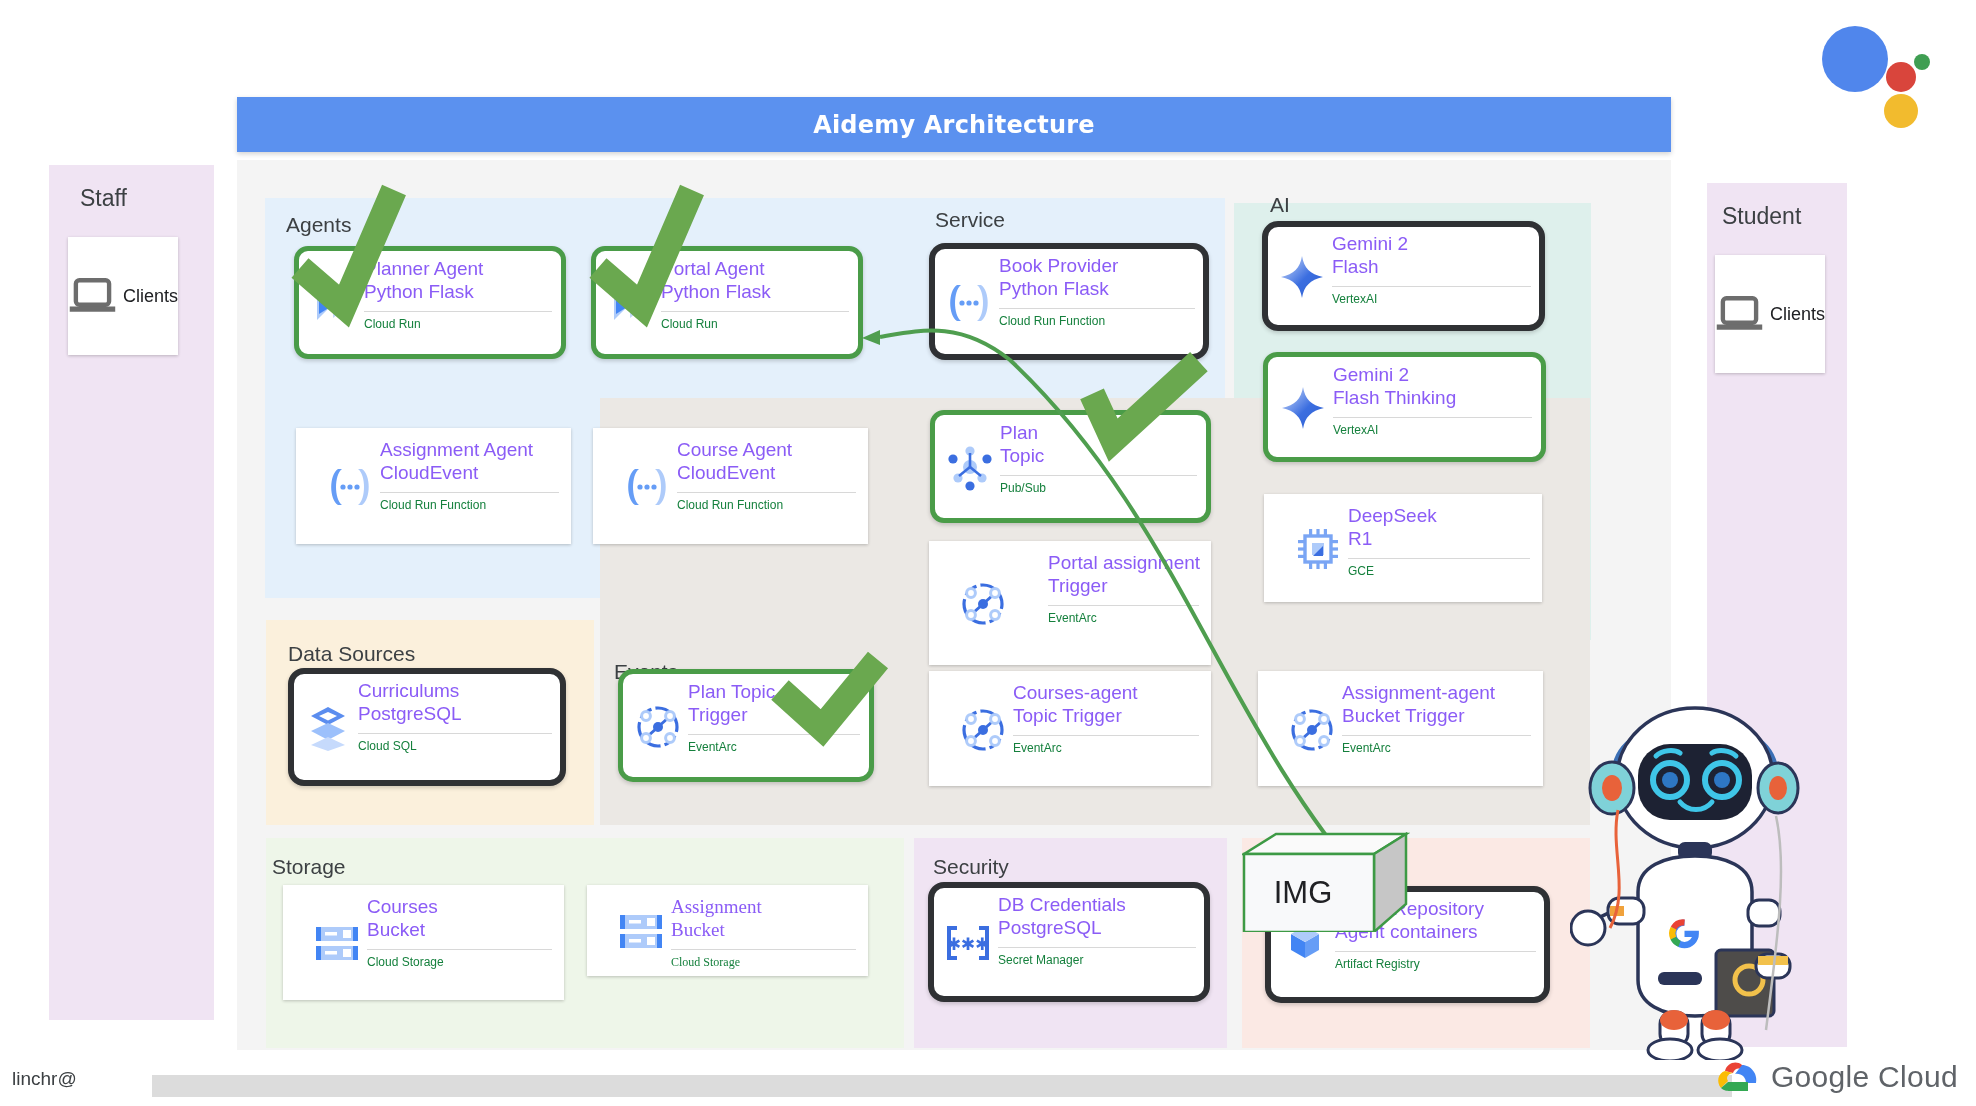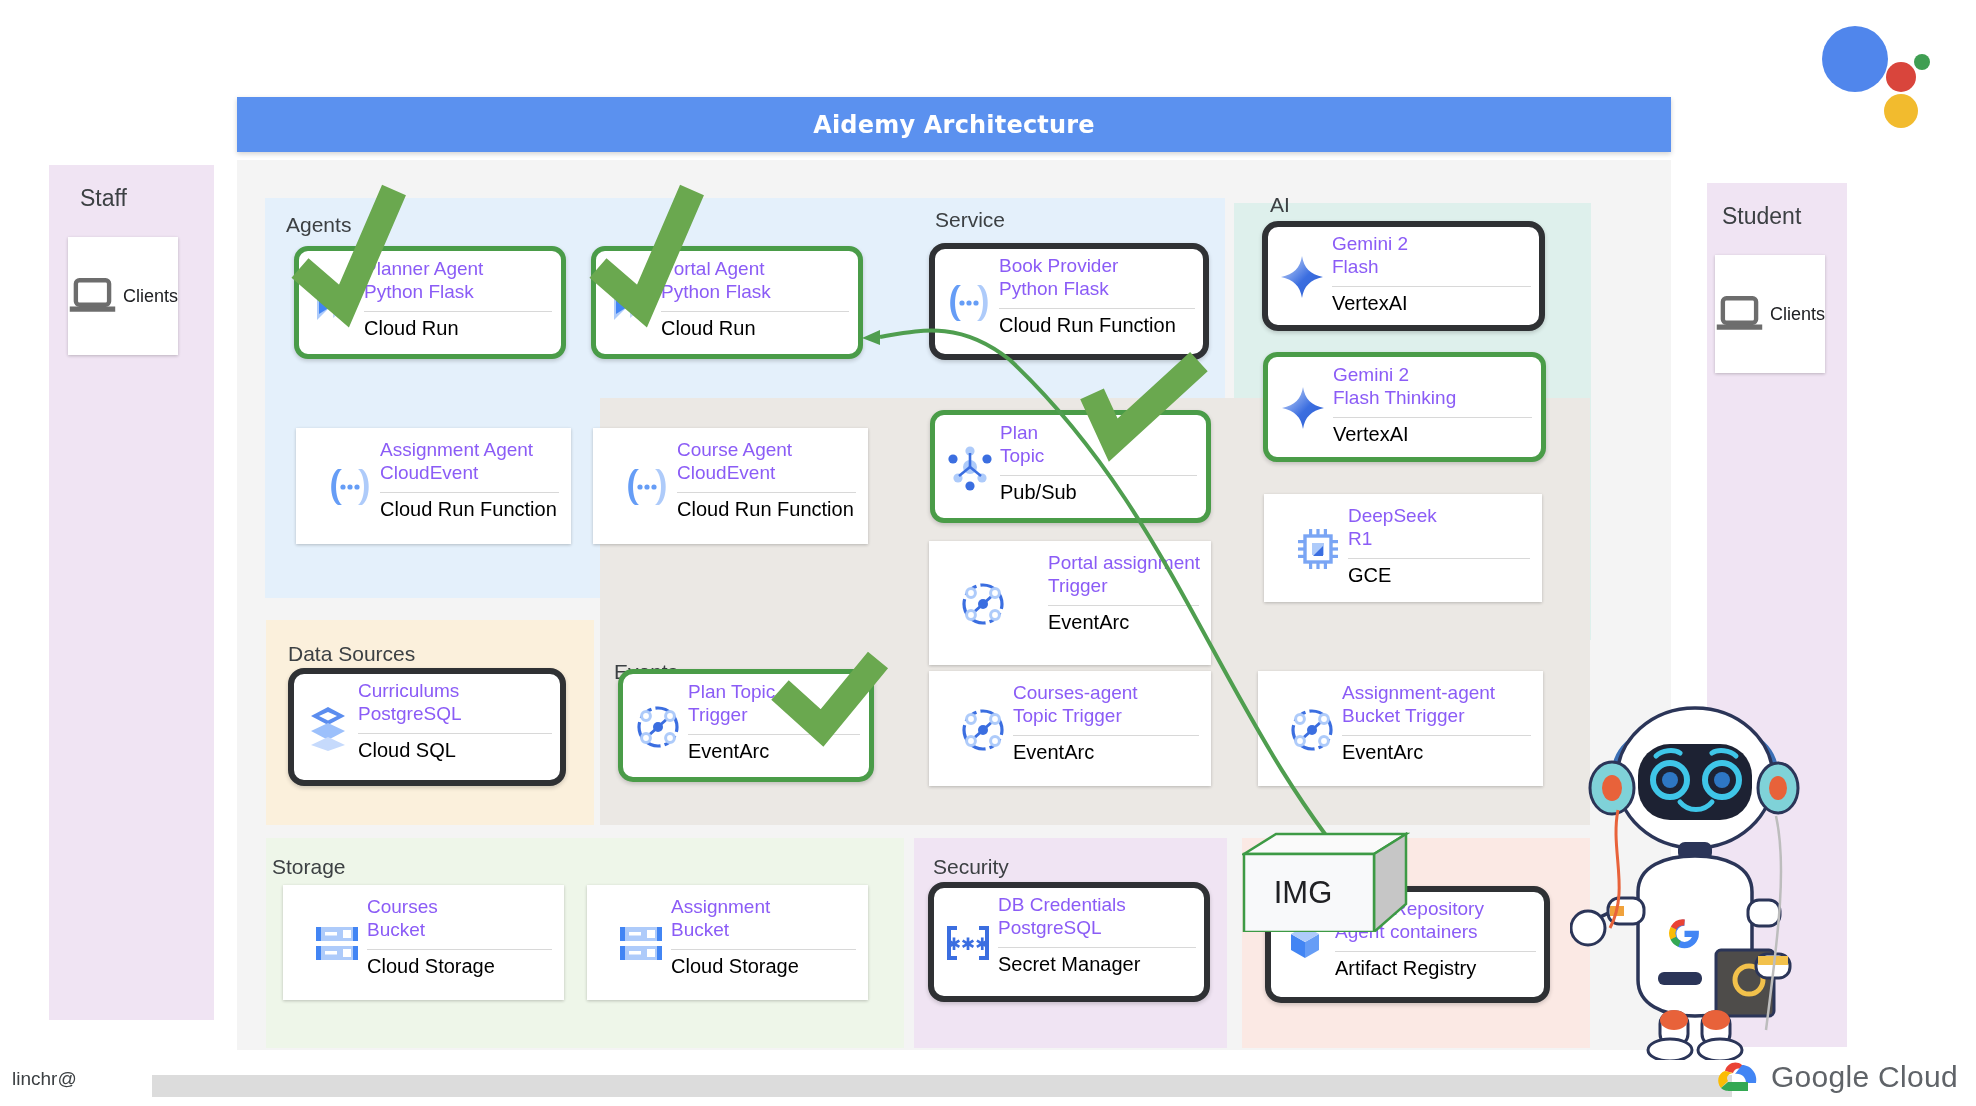--- a/index.html
+++ b/index.html
@@ -49,21 +49,21 @@
   
   .card { position:absolute; background:#fff; box-shadow:0 1px 3px rgba(0,0,0,.22);
       display:flex; align-items:flex-start; padding:10px 12px 8px 28px; }
   .card.green { border:5px solid #4a9c48; border-radius:14px; padding:6px 9px 4px 9px; box-shadow:0 2px 4px rgba(0,0,0,.18);}
   .card.dark  { border:6px solid #2f3134; border-radius:16px; padding:5px 8px 3px 8px; box-shadow:0 2px 4px rgba(0,0,0,.18);}
   .card-icon { width:52px; flex:0 0 52px; display:flex; align-items:center; justify-content:center;
       align-self:center; }
   .card-body { flex:1; min-width:0; padding-left:4px; }
   .card-line1, .card-line2 { font-size:19px; color:#8b5cf6; line-height:1.23; white-space:nowrap; }
   .card-rule { border-top:1px solid #d8d8d8; margin:7px 0 5px 0; }
-  .card-sub { font-size:20px; color:#000000; white-space:nowrap; }
+  .card-sub { font-size:12px; color:#15803d; white-space:nowrap; }
 
   
   .card.tight .card-line1, .card.tight .card-line2 { font-size:19px; }
 
   
   .anno { position:absolute; left:0; top:0; width:1976px; height:1106px; pointer-events:none; }
 
   
   .img-cube { position:absolute; left:1242px; top:832px; width:168px; height:100px; }
   .img-cube .cube-text { position:absolute; left:0; top:22px; width:122px; height:78px;
@@ -448,21 +448,21 @@
       </svg>
     </div>
     <div class="card-body">
       <div class="card-line1">Courses</div>
       <div class="card-line2">Bucket</div>
       <div class="card-rule"></div>
       <div class="card-sub">Cloud Storage</div>
     </div>
   </div>
 
-  <div class="card" style="left:587px; top:885px; width:281px; height:115px;">
+  <div class="card" style="left:587px; top:885px; width:281px; height:91px;font-family:Liberation Serif, serif;">
     <div class="card-icon">
       <svg width="50" height="44" viewBox="0 0 50 44">
         <rect x="4" y="5" width="42" height="14" fill="#aecbfa"></rect>
         <rect x="4" y="5" width="5" height="14" fill="#4285f4"></rect>
         <rect x="41" y="5" width="5" height="14" fill="#4285f4"></rect>
         <rect x="13" y="10" width="12" height="3.5" fill="#fff"></rect>
         <rect x="31" y="8" width="8" height="8" fill="#fff"></rect>
         <rect x="4" y="24" width="42" height="14" fill="#aecbfa"></rect>
         <rect x="4" y="24" width="5" height="14" fill="#4285f4"></rect>
         <rect x="41" y="24" width="5" height="14" fill="#4285f4"></rect>

